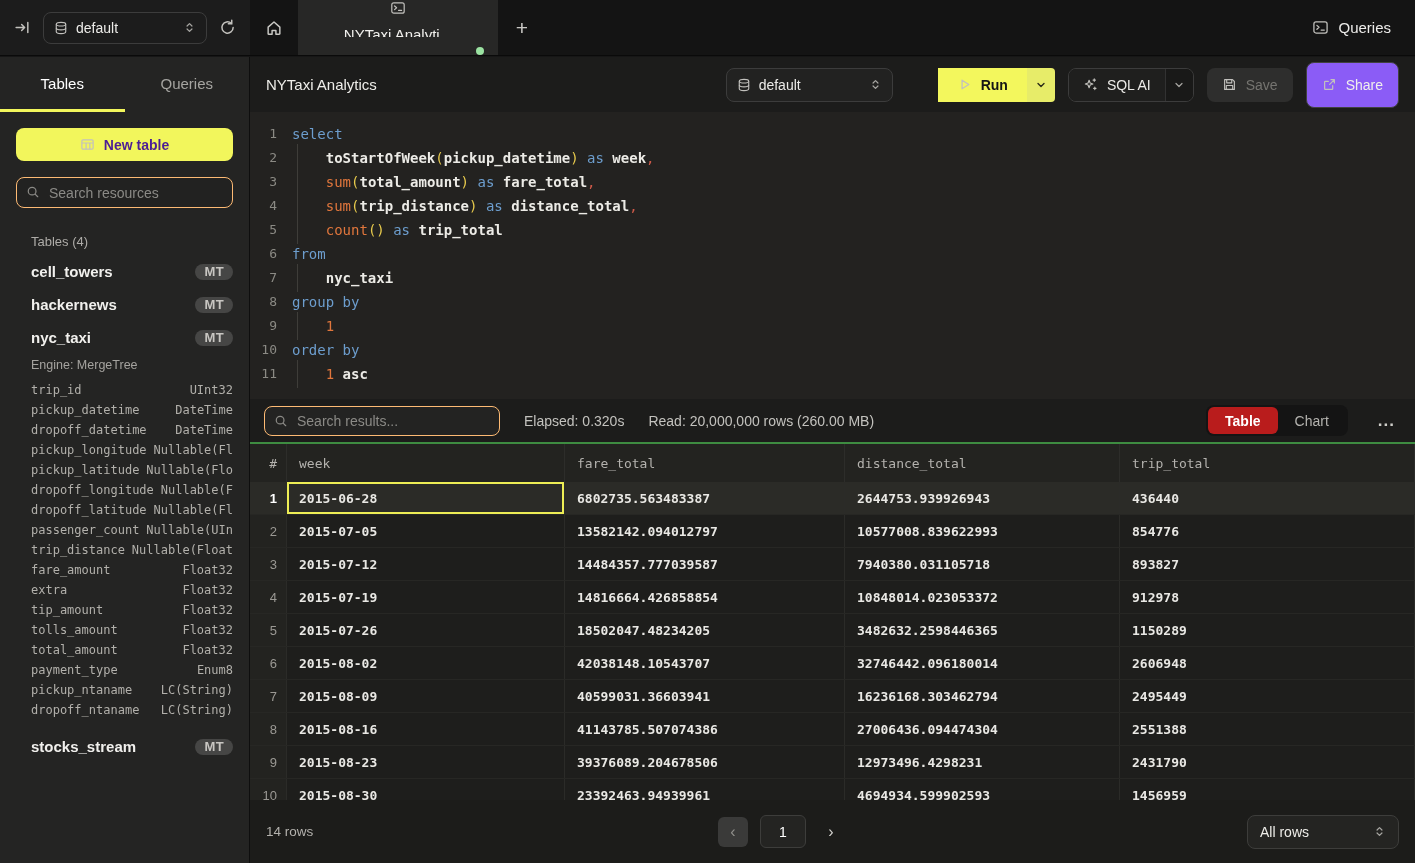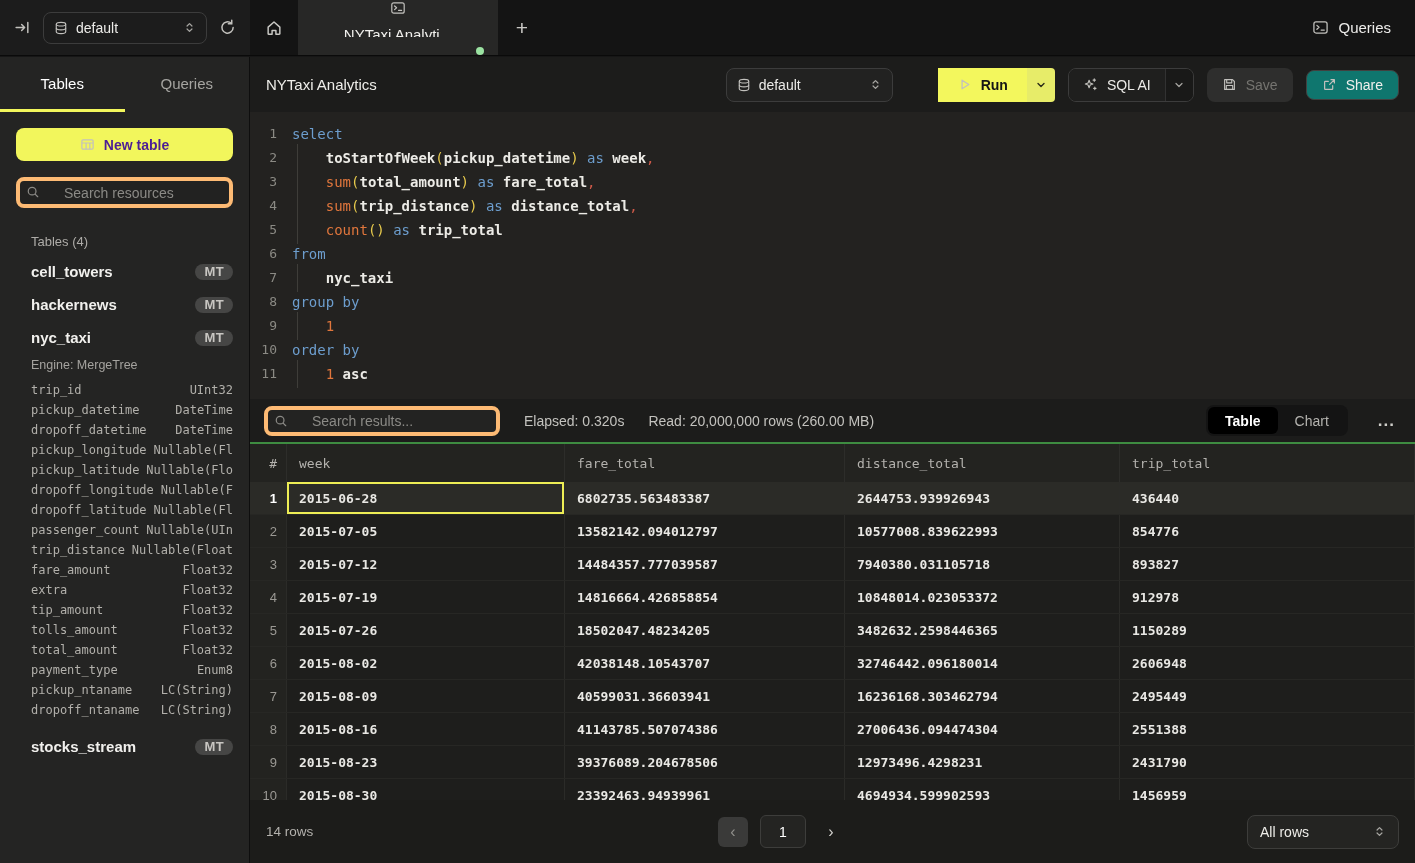--- a/index.html
+++ b/index.html
@@ -22,21 +22,21 @@
   .plus-btn { width:48px; display:flex; align-items:center; justify-content:center; color:#c9c8c4; font-size:21px; cursor:pointer; }
   .topbar-right { display:flex; align-items:center; gap:9px; padding:0 24px; color:#edecea; font-size:15px; cursor:pointer; }
 
   
   .sidebar { position:absolute; left:0; top:57px; width:250px; height:806px; background:#242423; border-right:1px solid #0e0e0e; overflow:hidden; }
   .side-tabs { height:55px; display:flex; }
   .side-tab { width:125px; display:flex; align-items:center; justify-content:center; font-size:15px; color:#a5a4a0; cursor:pointer; border-bottom:3px solid transparent; }
   .side-tab.active { color:#ffffff; border-bottom-color:#f2f65c; }
   .new-table-btn { margin:16px 16px 0 16px; height:33px; border-radius:8px; background:#f2f65c; color:#4c1d95; display:flex; align-items:center; justify-content:center; gap:9px; font-size:14px; font-weight:bold; cursor:pointer; }
   .search-input { position:relative; margin:16px 16px 0 16px; }
-  .search-input input { width:100%; height:31px; background:#222221; border:4px solid #fdba74; border-radius:8px; color:#e9e8e5; font-size:14px; padding:0 10px 0 44px; outline:none; font-family:"Liberation Sans",sans-serif; }
+  .search-input input { width:100%; height:31px; background:#222221; border:1px solid #fdba74; border-radius:8px; color:#e9e8e5; font-size:14px; padding:0 10px 0 32px; outline:none; font-family:"Liberation Sans",sans-serif; }
   .search-input input::placeholder { color:#8b8a86; }
   .search-input .mag { position:absolute; left:10px; top:8px; color:#8b8a86; }
   .side-section-label { margin:26px 16px 6px 31px; font-size:13px; color:#aeaca8; }
   .tbl-list { padding:0 16px 0 31px; }
   .tbl-row { display:flex; align-items:center; height:33px; cursor:pointer; }
   .tbl-name { font-size:15px; font-weight:bold; color:#f1f0ed; }
   .mt-badge { margin-left:auto; height:16px; padding:0 9px; border-radius:10px; background:#464645; color:#c8c6c2; font-size:13px; font-weight:bold; display:flex; align-items:center; letter-spacing:.4px; }
   .tbl-engine { font-size:12.5px; color:#a5a39f; height:22px; display:flex; align-items:center; }
   .col-list { margin:4px 0 10px 0; }
   .col-row { display:flex; justify-content:space-between; height:20px; align-items:center; font-family:"DejaVu Sans Mono",monospace; font-size:12px; color:#b2b0ab; white-space:nowrap; overflow:hidden; }
@@ -47,21 +47,21 @@
   .page-title { font-size:15px; color:#eeede9; }
   .main-header .right { margin-left:auto; display:flex; align-items:center; gap:13px; }
   .main-header .select-box { width:167px; height:34px; background:#222221; }
   .run-btn { display:flex; height:34px; border-radius:4px; overflow:hidden; cursor:pointer;padding-left:32px; }
   .run-main { display:flex; align-items:center; gap:9px; padding:0 19px; background:#f3f75d; color:#151515; font-size:14px; font-weight:bold; }
   .run-chev { width:28px; display:flex; align-items:center; justify-content:center; background:#e7ec69; color:#2a2a18; }
   .sqlai-btn { display:flex; height:34px; border:1px solid #3c3c3c; border-radius:8px; overflow:hidden; cursor:pointer; }
   .sqlai-main { display:flex; align-items:center; gap:9px; padding:0 14px; background:#1f1f1e; color:#ecebe8; font-size:14px; }
   .sqlai-chev { width:28px; display:flex; align-items:center; justify-content:center; background:#191918; color:#a7a6a2; border-left:1px solid #323232; }
   .save-btn { display:flex; align-items:center; gap:9px; height:34px; padding:0 15px; border-radius:8px; background:#2e2e2d; color:#757470; font-size:14px; cursor:not-allowed; }
-  .share-btn { display:flex; align-items:center; gap:9px; height:30px; padding:0 15px; border-radius:8px; border:1px solid #414140; background:#0f766e; color:#f0efec; font-size:14px; cursor:pointer; }
+  .share-btn { display:flex; align-items:center; gap:9px; height:46px; padding:0 15px; border-radius:8px; border:1px solid #414140; background:#8b5cf6; color:#f0efec; font-size:14px; cursor:pointer; }
 
   
   .editor { height:287px; flex:none; background:#232220; padding-top:10px; overflow:hidden; cursor:text; }
   .code-line { display:flex; height:24px; line-height:24px; font-family:"DejaVu Sans Mono",monospace; font-size:14px; }
   .ln { width:27px; text-align:right; color:#8b8a84; font-size:13px; flex:none; }
   .code { margin-left:15px; white-space:pre; position:relative; }
   .code.indented::before { content:""; position:absolute; left:5px; top:-2px; bottom:-2px; border-left:1px solid #3e3d39; }
   .tk-kw { color:#6d9ece;text-align:center; }
   .tk-fn { color:#e0763c; }
   .tk-nu { color:#e0763c; }
@@ -69,21 +69,21 @@
   .tk-pa { color:#e6c94c; }
   .tk-cm { color:#cf5a49; }
 
   
   .results-toolbar { height:43px; flex:none; background:#1c1c1b; display:flex; align-items:center; padding:0 14px; gap:24px; }
   .results-toolbar .search-input { margin:0; width:236px; flex:none; }
   .results-toolbar .search-input input { height:30px; background:#232322; }
   .stat-text { font-size:14px; color:#c3c2be; white-space:nowrap; }
   .view-toggle { margin-left:auto; display:flex; background:#141414; border-radius:8px; padding:2px; }
   .view-seg { height:27px; padding:0 17px; display:flex; align-items:center; font-size:14px; color:#b4b3af; border-radius:6px; cursor:pointer; }
-  .view-seg.active { background:#000000; color:#ffffff; font-weight:bold;border-radius:6px; }
+  .view-seg.active { background:#b91c1c; color:#ffffff; font-weight:bold;border-radius:6px; }
   .more-btn { color:#cecdc9; font-size:17px; letter-spacing:1px; padding:0 6px; cursor:pointer; font-weight:bold; }
   .results-divider { height:2px; background:#3e8c41; flex:none; }
 
   
   .results-table { flex:1; overflow:hidden; background:#1b1b19; }
   .thead, .trow { display:grid; grid-template-columns:37px 278px 280px 275px 1fr; }
   .thead { height:38px; background:#232320; }
   .th { display:flex; align-items:center; padding:0 12px; font-family:"DejaVu Sans Mono",monospace; font-size:13px; color:#b4b2ae; border-right:1px solid #2d2d2a; white-space:nowrap; overflow:hidden; }
   .th.num { justify-content:flex-end; padding:0 9px; }
   .trow { height:33px; border-bottom:1px solid #272724; }

